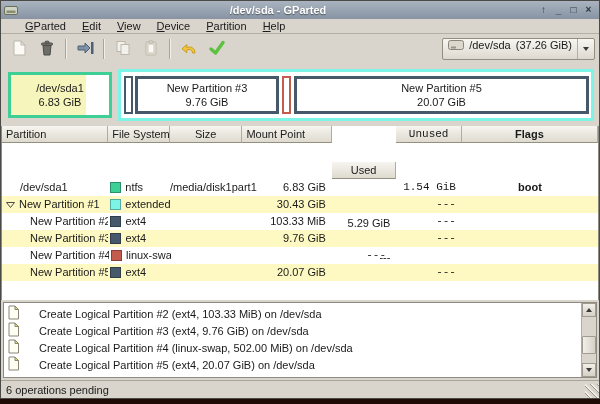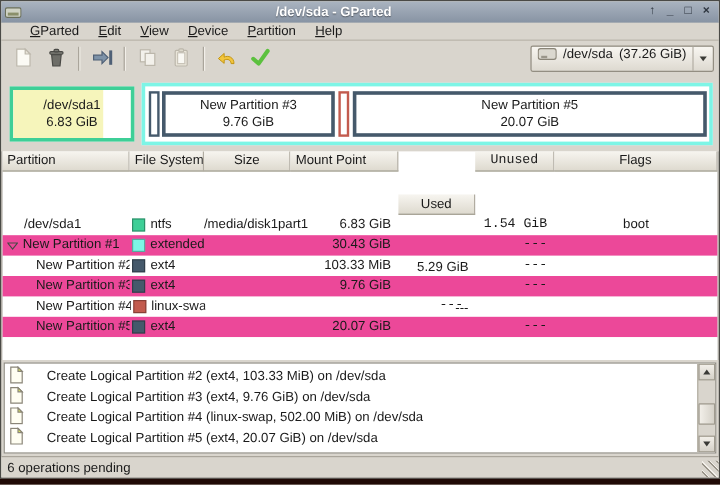--- a/index.html
+++ b/index.html
@@ -40,24 +40,24 @@
   .pb-p4 { left:161px; width:9px; border:2px solid; }
   .pb-p5 { left:173px; width:295px; border:3px solid; display:flex; align-items:center; justify-content:center; }
   .pb-inner .lbl { text-align:center; line-height:1.3; }
 
   
   .table-wrap { flex:1; display:flex; flex-direction:column; border-left:1px solid #8e8a80; border-right:1px solid #8e8a80; background:#fff; overflow:hidden; }
   .thead { display:flex; flex:0 0 17px; }
   .th { height:17px; line-height:16px; background:linear-gradient(#f7f5f0,#dedacf); border-right:1px solid #b1aca1; border-bottom:1px solid #94907f; padding:0 4px; white-space:nowrap; overflow:hidden; }
   .th.center { text-align:center; }
   .trow { display:flex; flex:0 0 17px; height:17px; }
-  .trow.alt { background:#ec4899; }
+  .trow.alt { background:#fef9c3; }
   .td { height:17px; line-height:17px; white-space:nowrap; overflow:hidden; }
   .col0 { width:107px; } .col1 { width:62px; } .col2 { width:90px; }
-  .col3 { width:73px; } .col4 { width:65px;margin-top:36px; } .col5 { width:66px;font-family:Liberation Mono, monospace; } .col6 { width:137px; }
+  .col3 { width:73px; } .col4 { width:65px;margin-top:36px; } .col5 { width:66px;font-family:Liberation Mono, monospace; } .col6 { width:137px;font-weight:bold; }
   .num { text-align:right; padding-right:6px; }
   .td.flags { text-align:center; }
   .part-cell { display:flex; align-items:center; }
   .ind1 { padding-left:18px; }
   .ind2 { padding-left:28px; }
   .exp { margin-left:4px; margin-right:4px; display:inline-flex; }
   .fs-cell { display:flex; align-items:center; gap:4px; padding-left:2px; }
   .swatch { width:11px; height:11px; border:1px solid rgba(0,0,0,.3); flex:0 0 11px; }
   .filler { flex:1; background:#fff; }
 

